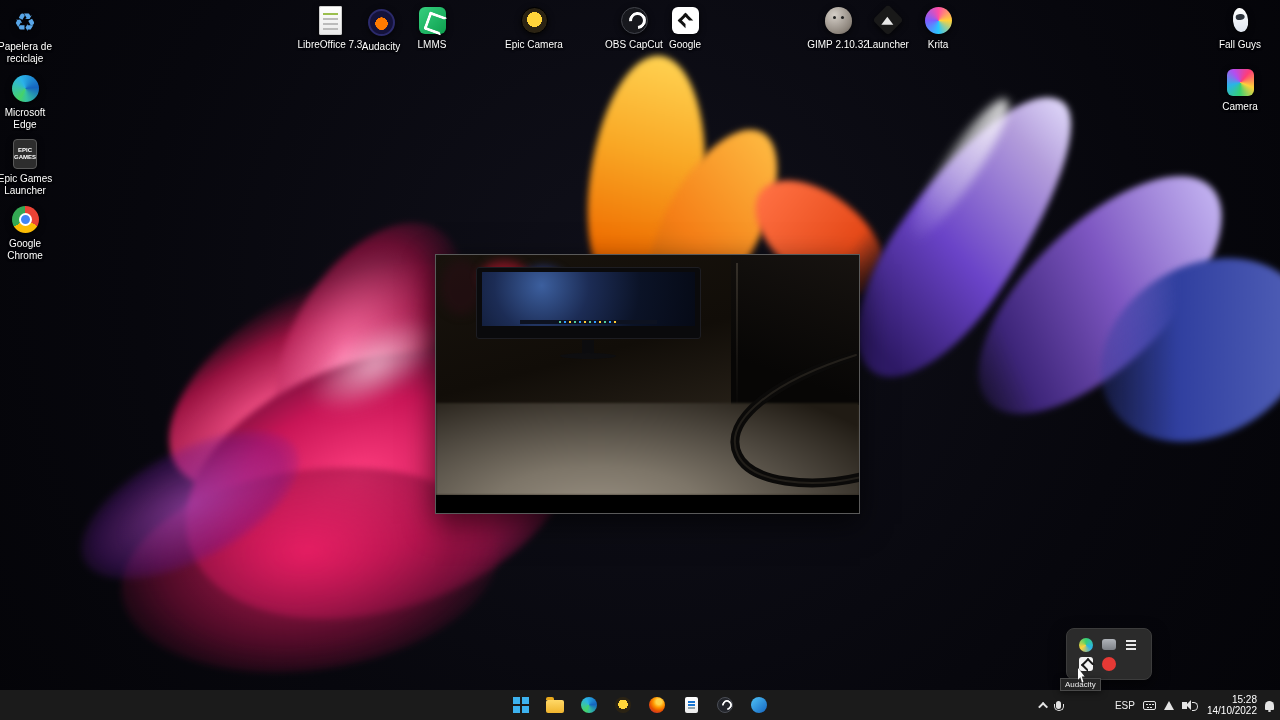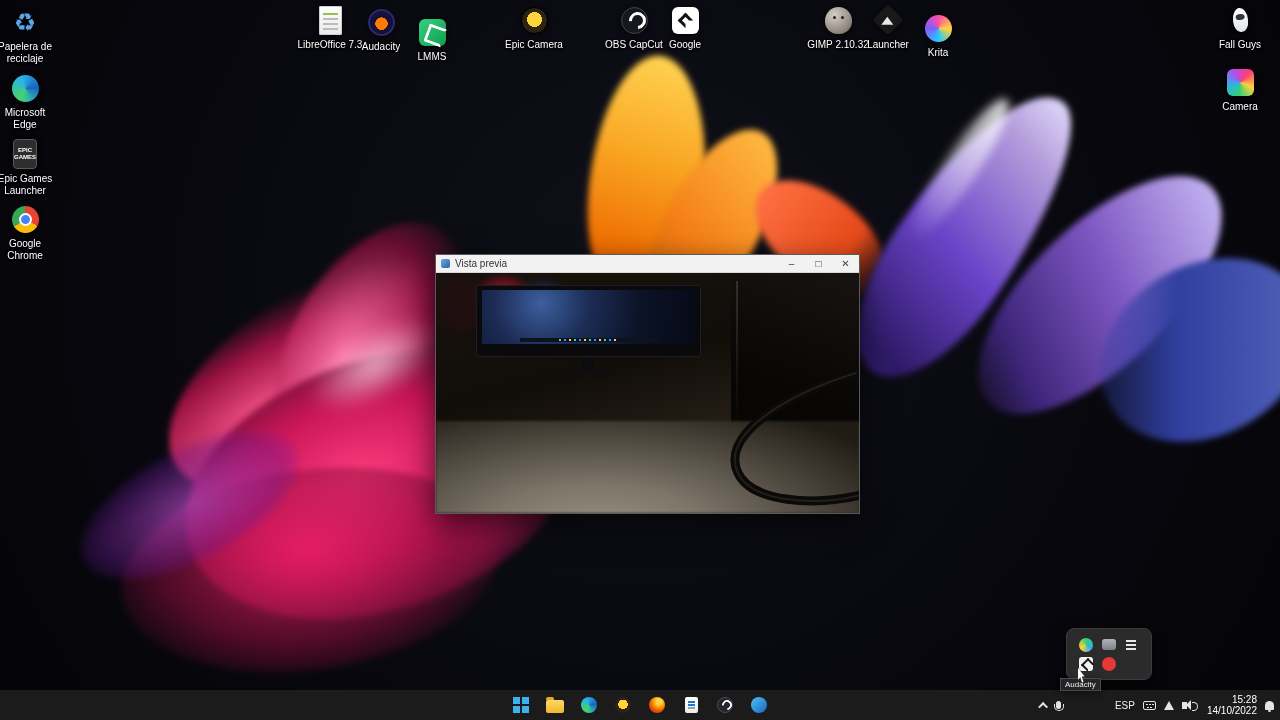--- a/index.html
+++ b/index.html
@@ -266,21 +266,21 @@
         <span class="ic-libre"></span>
       </div>
     <div class="ilabel">LibreOffice 7.3</div>
   </div>
   <div class="dicon" style="left:347px;top:6px">
     <div class="ig">
         <span class="ic-audacity"></span>
       </div>
     <div class="ilabel">Audacity</div>
   </div>
-  <div class="dicon" style="left:398px;top:16px">
+  <div class="dicon" style="left:398px;top:4px">
     <div class="ig">
         <span class="ic-lmms"></span>
       </div>
     <div class="ilabel">LMMS</div>
   </div>
   <div class="dicon" style="left:500px;top:4px">
     <div class="ig">
         <span class="ic-snap"></span>
       </div>
     <div class="ilabel">Epic Camera</div>
@@ -304,48 +304,41 @@
         <span class="ic-gimp"></span>
       </div>
     <div class="ilabel">GIMP 2.10.32</div>
   </div>
   <div class="dicon" style="left:854px;top:4px">
     <div class="ig">
         <span class="ic-inkscape"></span>
       </div>
     <div class="ilabel">Launcher</div>
   </div>
-  <div class="dicon" style="left:904px;top:12px">
+  <div class="dicon" style="left:904px;top:4px">
     <div class="ig">
         <span class="ic-krita"></span>
       </div>
     <div class="ilabel">Krita</div>
   </div>
 
   <div class="dicon" style="left:1206px;top:4px">
     <div class="ig">
         <span class="ic-fallguys"></span>
       </div>
     <div class="ilabel">Fall Guys</div>
   </div>
   <div class="dicon" style="left:1206px;top:66px">
     <div class="ig">
         <span class="ic-runbow"></span>
       </div>
     <div class="ilabel">Camera</div>
   </div>
 
   <div class="pwindow">
-    <div class="ptitle">
-      <span class="pticon"></span>
-      <span class="pttext">Vista previa</span>
-      <span class="ptbtn">–</span>
-      <span class="ptbtn">□</span>
-      <span class="ptbtn close">✕</span>
-    </div>
     <div class="pcontent">
       <div class="blob blob-dark"></div>
       <div class="blob blob-red"></div>
       <div class="blob blob-blue"></div>
       <div class="shelf-right"></div>
       <div class="shelf-edge"></div>
       <div class="monitor">
         <div class="mscreen">
           <div class="mtb"></div>
         </div>

